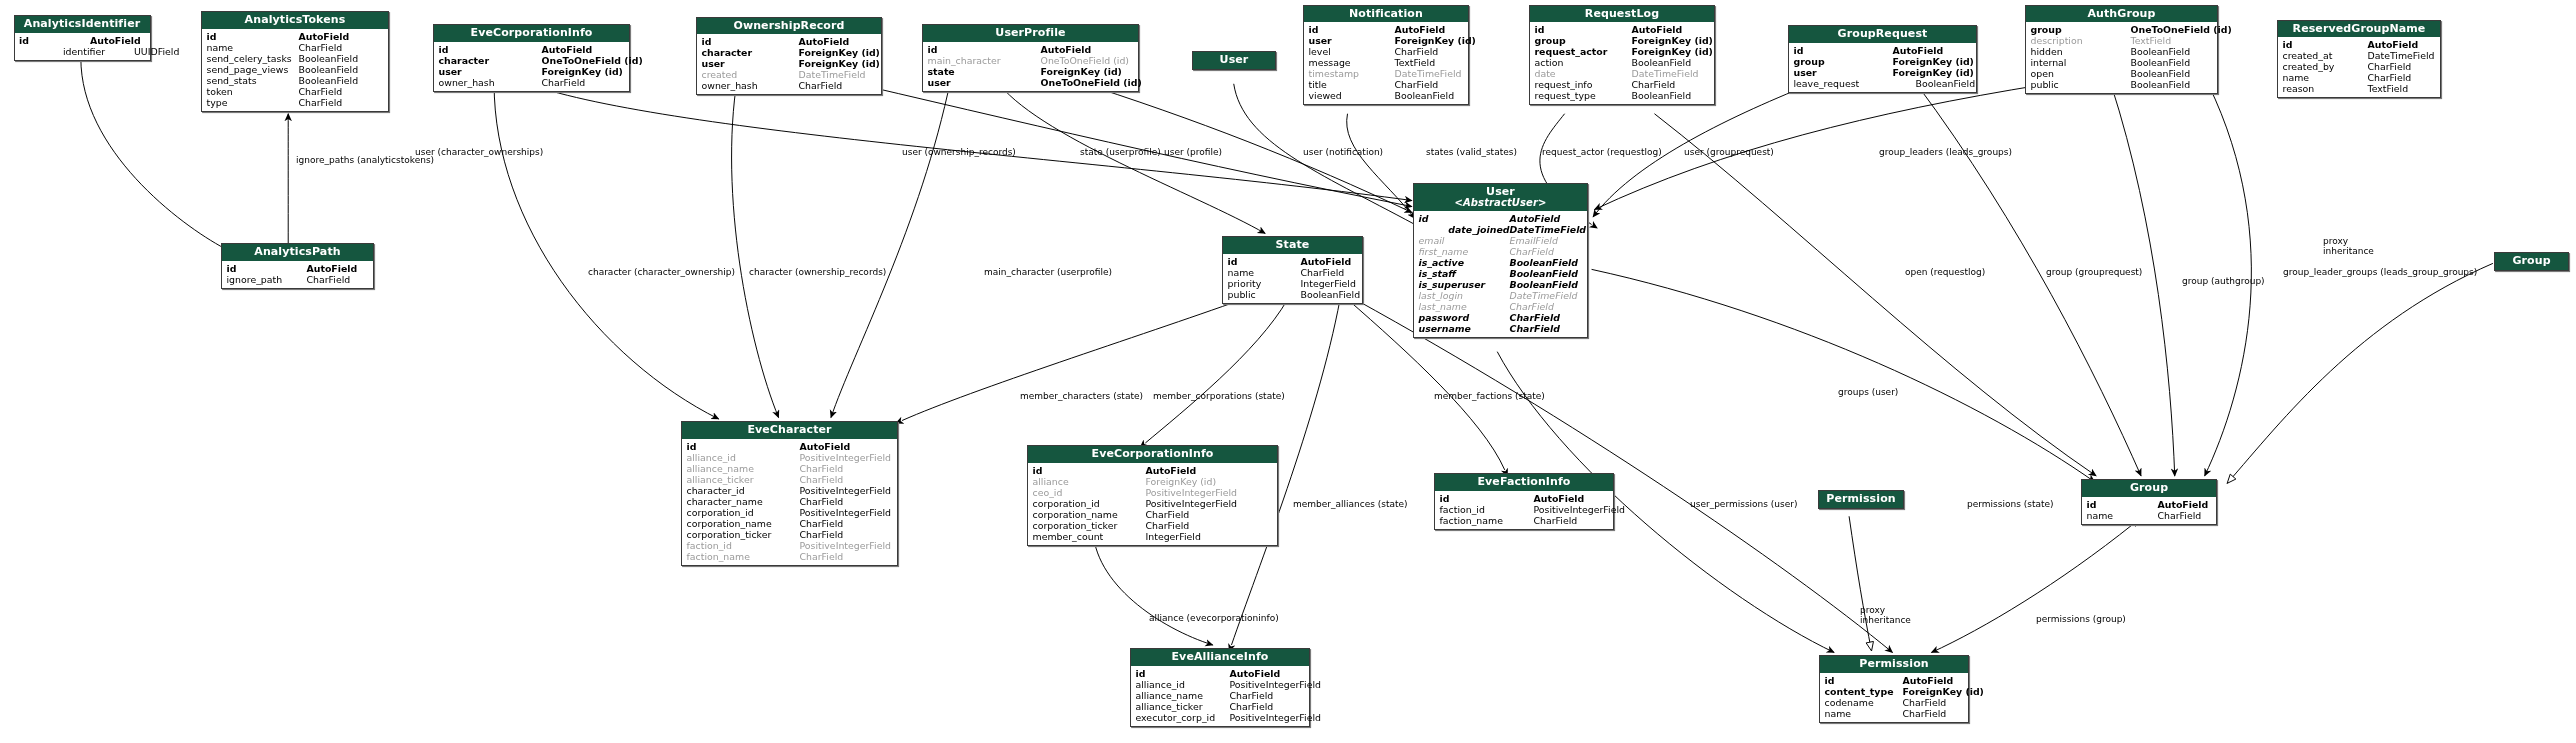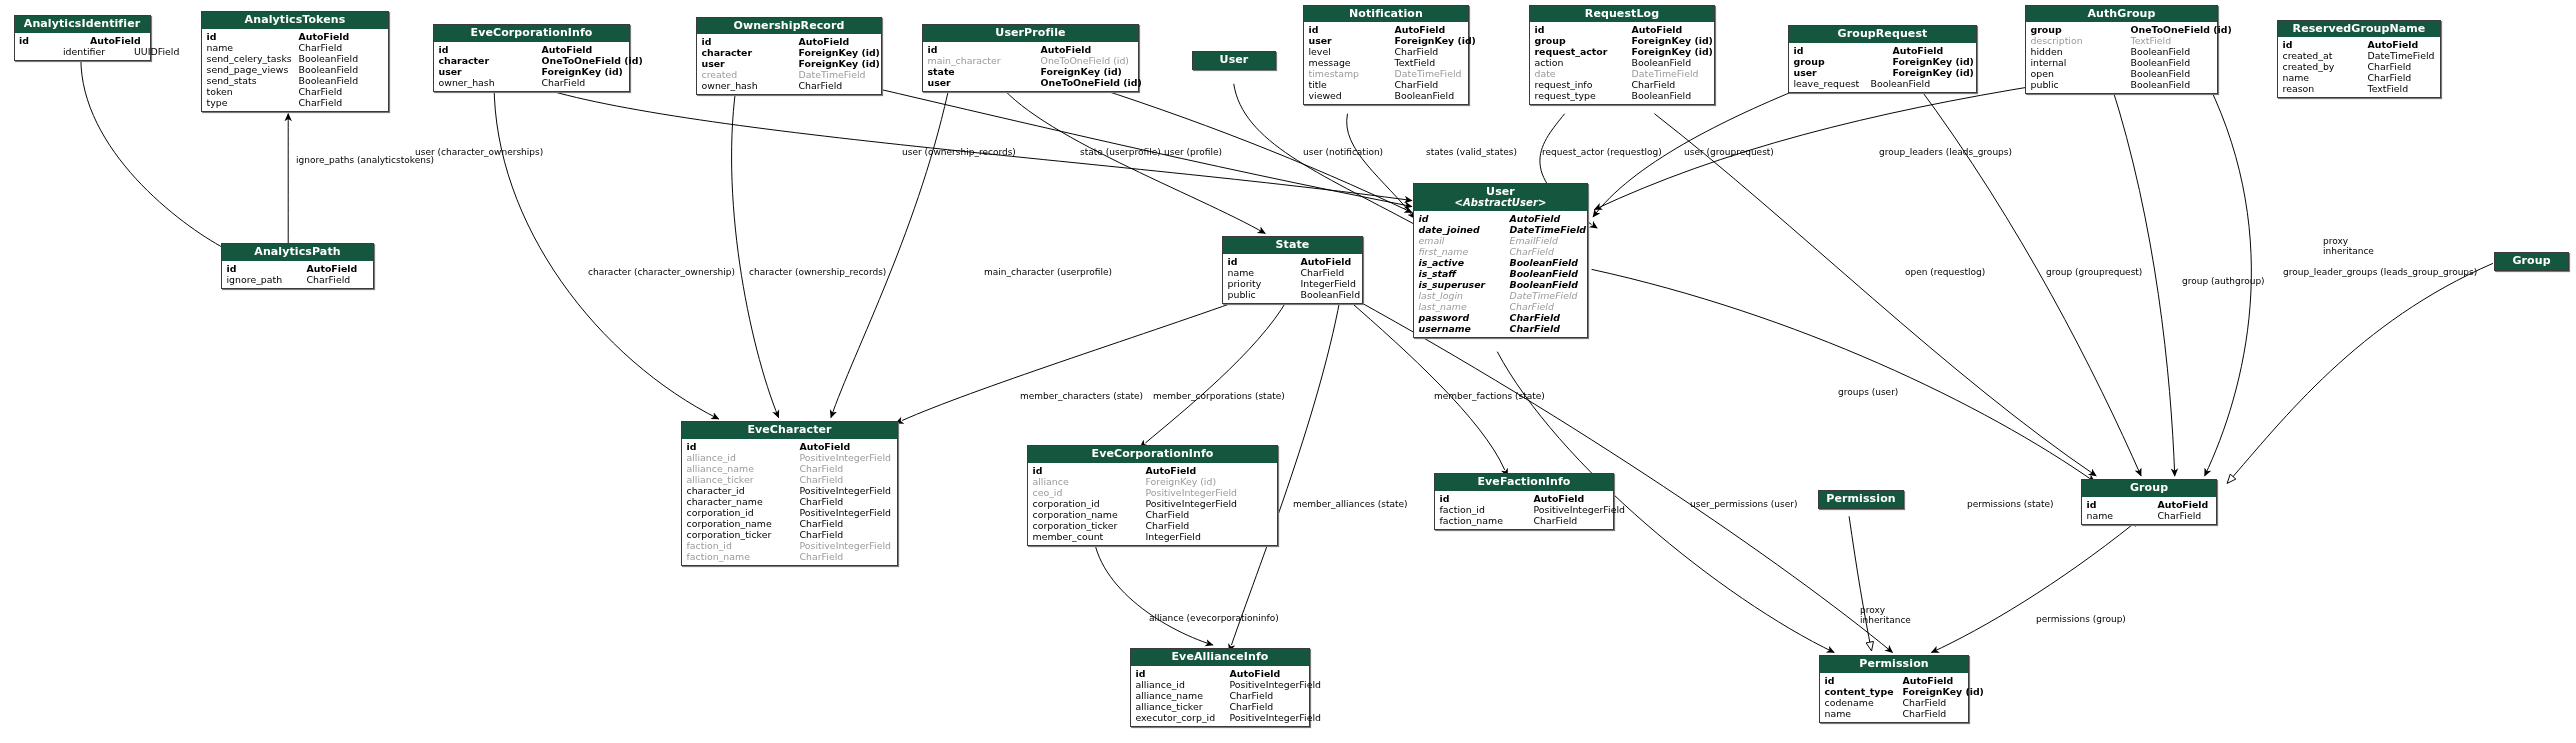--- a/index.html
+++ b/index.html
@@ -305,21 +305,21 @@
           </div>
           <div class="row bold">
             <span class="fn" style="width: 99px;">group</span>
             <span class="ft">ForeignKey (id)</span>
           </div>
           <div class="row bold">
             <span class="fn" style="width: 99px;">user</span>
             <span class="ft">ForeignKey (id)</span>
           </div>
           <div class="row norm">
-            <span class="fn" style="width: 77px;">leave_request</span>
+            <span class="fn" style="width: 122px;">leave_request</span>
             <span class="ft">BooleanField</span>
           </div>
         </div>
       </div>
       <div class="node" style="left: 2025px; top: 4.5px; width: 193px;">
         <div class="hdr"><span>AuthGroup</span></div>
         <div class="rows">
           <div class="row bold">
             <span class="fn" style="width: 100px;">group</span>
             <span class="ft">OneToOneField (id)</span>
@@ -393,21 +393,21 @@
         </div>
       </div>
       <div class="node abstract" style="left: 1413px; top: 183px; width: 175px;">
         <div class="hdr"><span>User</span><span class="sub">&lt;AbstractUser&gt;</span></div>
         <div class="rows">
           <div class="row bold">
             <span class="fn" style="width: 91px;">id</span>
             <span class="ft">AutoField</span>
           </div>
           <div class="row bold">
-            <span class="fn" style="width: 91px;">date_joined</span>
+            <span class="fn" style="width: 91px; text-align: right;">date_joined</span>
             <span class="ft">DateTimeField</span>
           </div>
           <div class="row dim">
             <span class="fn" style="width: 91px;">email</span>
             <span class="ft">EmailField</span>
           </div>
           <div class="row dim">
             <span class="fn" style="width: 91px;">first_name</span>
             <span class="ft">CharField</span>
           </div>

